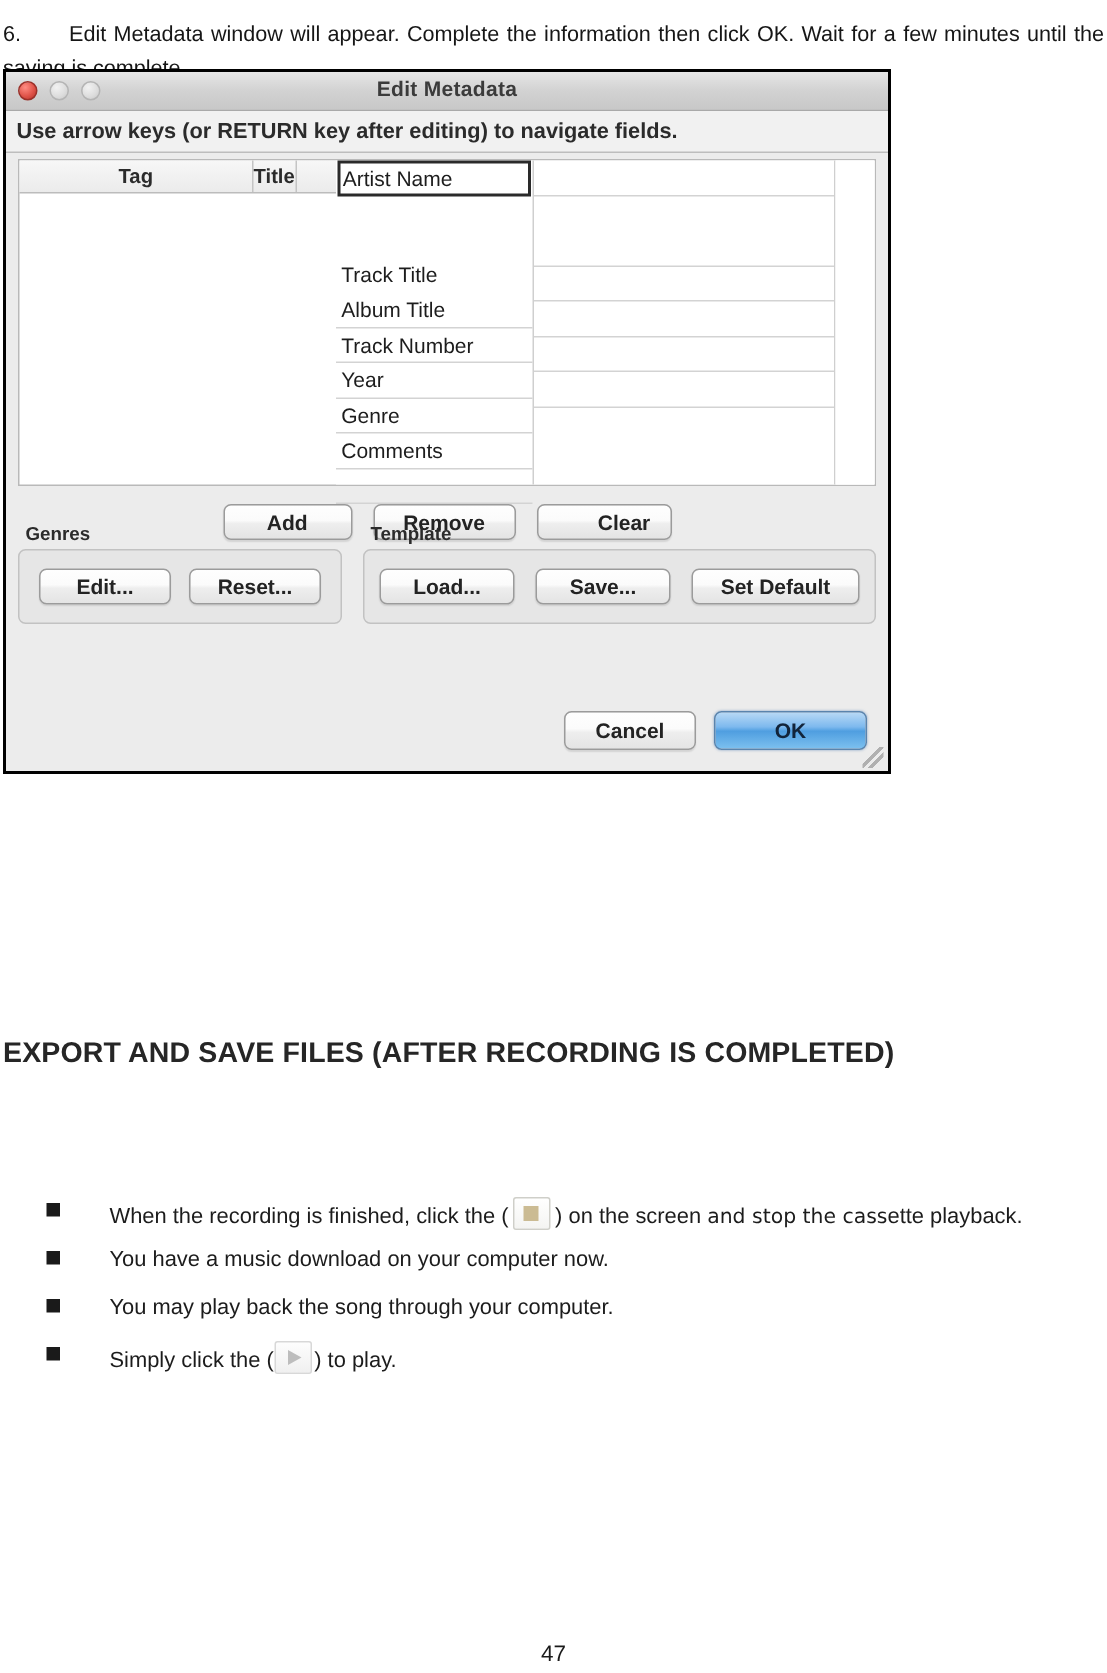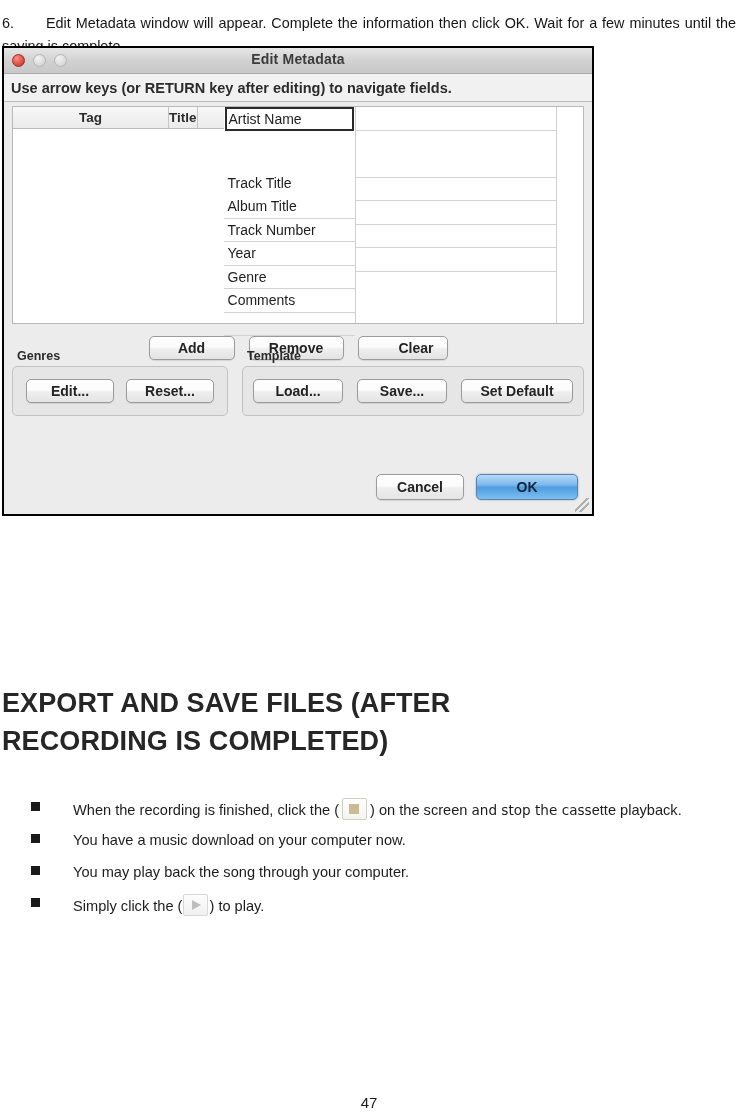--- a/index.html
+++ b/index.html
@@ -268,21 +268,21 @@
       linear-gradient(135deg, transparent 40%, #b0b0b0 40%, #b0b0b0 52%, transparent 52%),
       linear-gradient(135deg, transparent 62%, #b0b0b0 62%, #b0b0b0 74%, transparent 74%);
   }
 
   
   .big-heading {
     position: absolute;
     left: 2px;
     top: 684px;
     width: 600px;
-    font-size: 27px;
+    font-size: 19px;
     font-weight: bold;
     line-height: 38px;
     color: #262626;
     letter-spacing: 0.1px;
   }
 
   
   .bullets {
     position: absolute;
     left: 0px;

